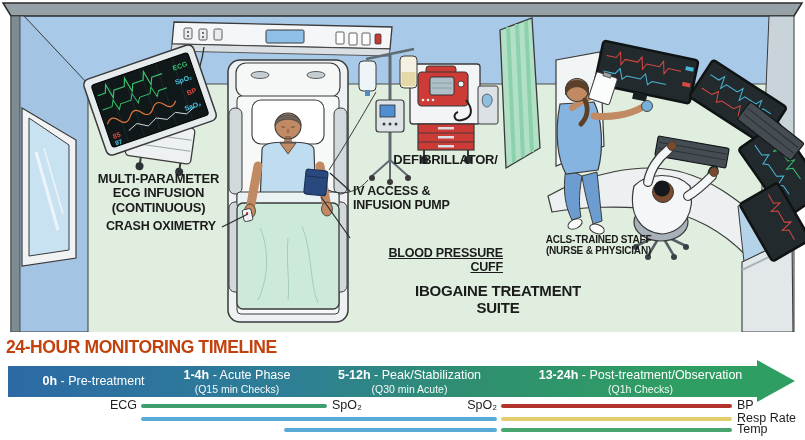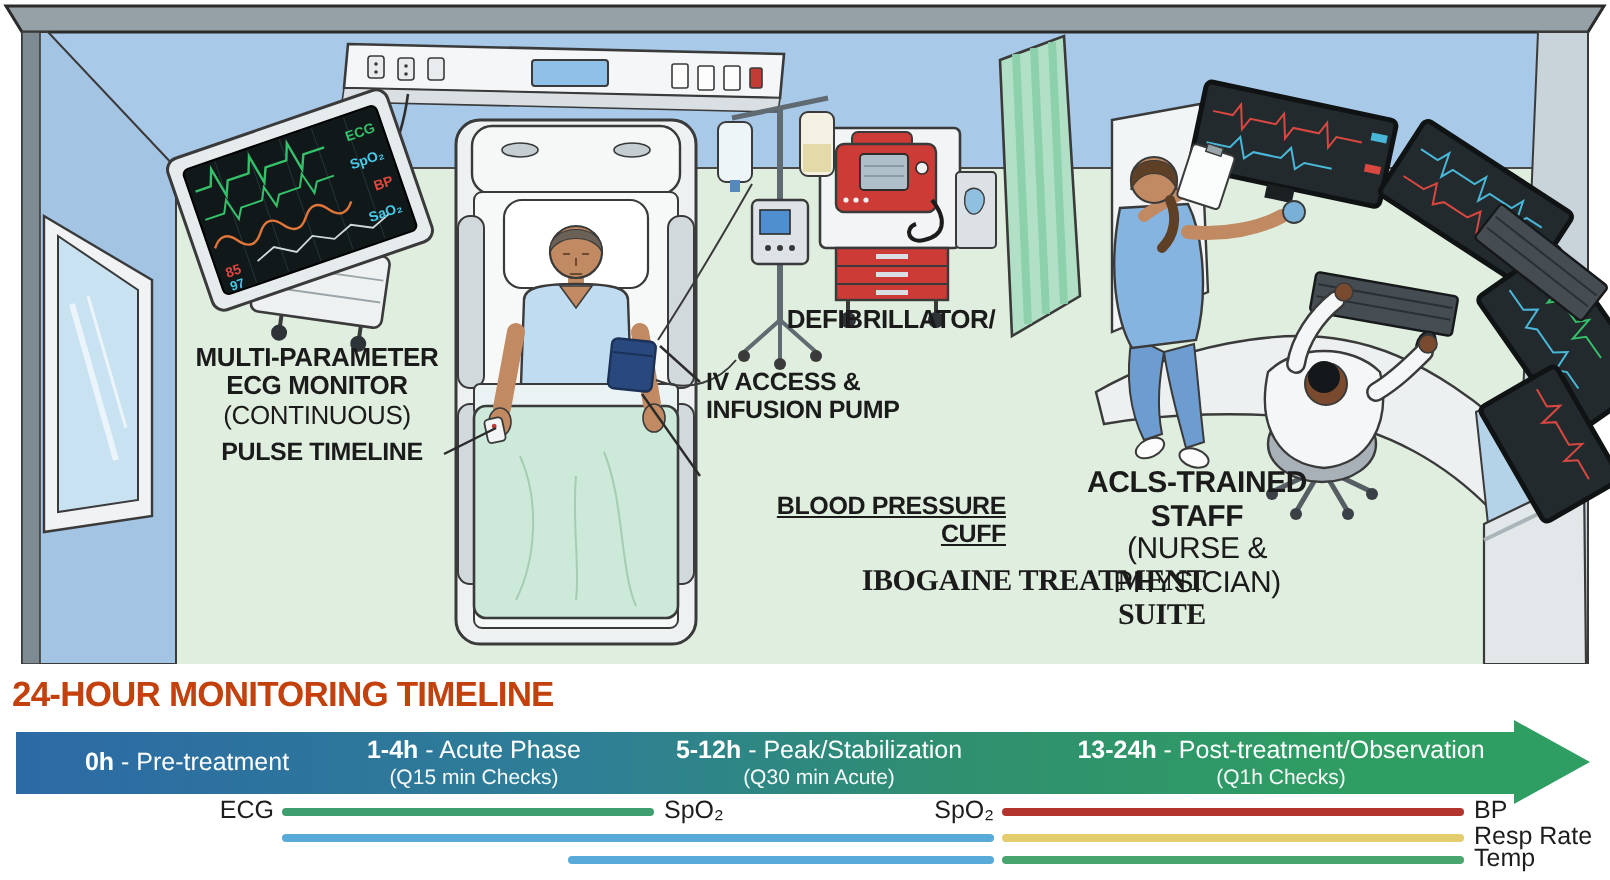--- a/index.html
+++ b/index.html
@@ -8,28 +8,28 @@
     position:relative; width:805px; height:440px; overflow:hidden;
     background:#ffffff; font-family:"Liberation Sans", sans-serif;
   }
   .stage svg { position:absolute; left:0; top:0; }
 
   
   .lbl {
     position:absolute; font-weight:bold; color:#1b1b1b;
     line-height:1.1; letter-spacing:-0.2px; text-align:center;
   }
-  .lbl .light { font-weight:400; }
+  .lbl .light { font-weight:700; }
   #lbl-monitor  { left:86px;  top:172px; width:145px; font-size:13px; }
   #lbl-pulseox  { left:100px; top:220px; width:122px; font-size:12.5px; }
   #lbl-iv       { left:353px; top:185px; width:120px; font-size:12.5px; text-align:left; }
   #lbl-bp       { left:353px; top:247px; width:150px; font-size:12.5px; text-align:right;text-decoration:underline; }
   #lbl-defib    { left:383px; top:153px; width:125px; font-size:13px; }
-  #lbl-staff    { left:526px; top:234px; width:145px; font-size:15px; }
-  #lbl-suite    { left:393px; top:283px; width:210px; font-size:15px; text-align:right;font-family:Liberation Serif, serif; }
+  #lbl-staff    { left:526px; top:234px; width:145px; font-size:10px; }
+  #lbl-suite    { left:393px; top:283px; width:210px; font-size:15px; text-align:center; }
 
   
   #tl-title {
     position:absolute; left:6px; top:337px;
     font-size:17.5px; font-weight:800; letter-spacing:-0.4px; color:#c2410c;
   }
   #banner {
     position:absolute; left:8px; top:366px; width:749px; height:31px;
     background:linear-gradient(90deg,#2c6aa5 0%,#2e7f95 38%,#2f8f70 62%,#2f9e62 90%);
   }
@@ -333,24 +333,24 @@
 
     <g stroke="#2b2b2b" stroke-width="1.2">
       <line x1="222" y1="227" x2="248" y2="214"></line>
       <line x1="350" y1="191" x2="330" y2="173"></line>
       <line x1="350" y1="238" x2="321" y2="197"></line>
     </g>
   </svg>
 
   <div class="lbl" id="lbl-monitor">
     <div>MULTI-PARAMETER</div>
-    <div>ECG MONITOR</div>
+    <div>ECG INFUSION</div>
     <div class="light">(CONTINUOUS)</div>
   </div>
-  <div class="lbl" id="lbl-pulseox">PULSE TIMELINE</div>
+  <div class="lbl" id="lbl-pulseox">CRASH OXIMETRY</div>
   <div class="lbl" id="lbl-iv">
     <div>IV ACCESS &amp;</div>
     <div>INFUSION PUMP</div>
   </div>
   <div class="lbl" id="lbl-bp">BLOOD PRESSURE CUFF</div>
   <div class="lbl" id="lbl-defib">
     <div>DEFIBRILLATOR/</div>
   </div>
   <div class="lbl" id="lbl-staff">
     <div>ACLS-TRAINED STAFF</div>

